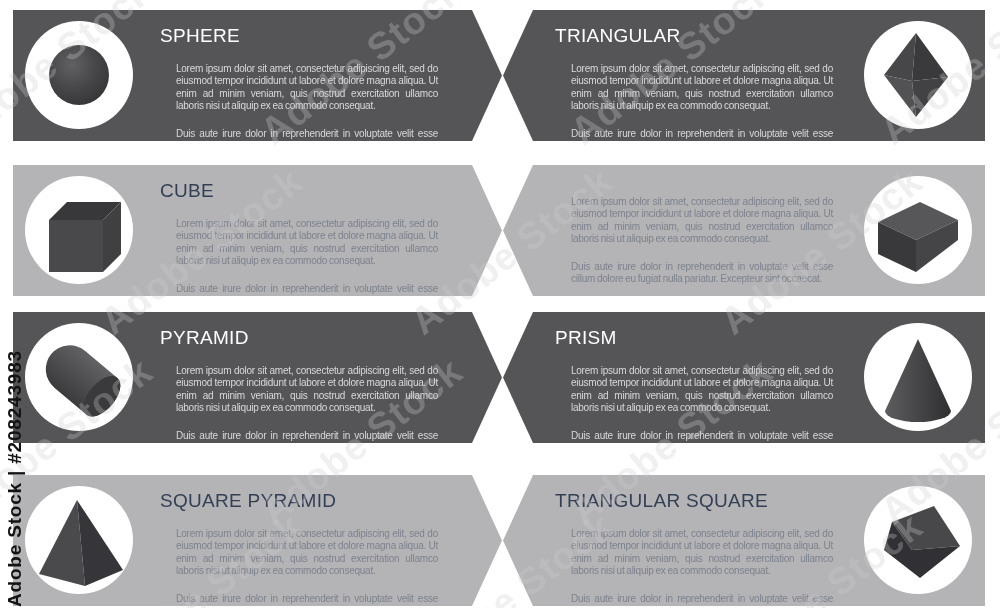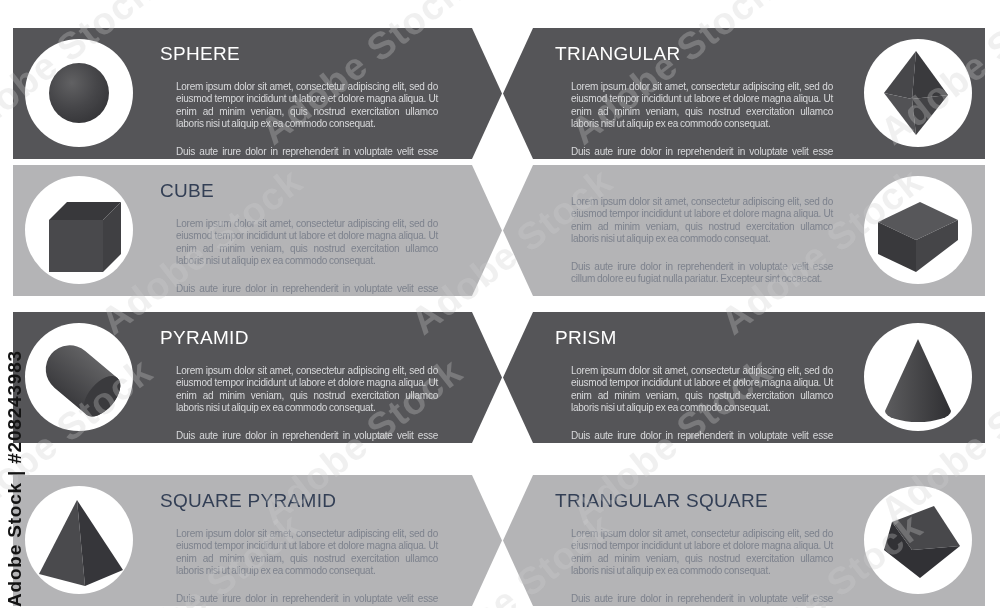--- a/index.html
+++ b/index.html
@@ -8,21 +8,21 @@
     background:#ffffff;font-family:"Liberation Sans",sans-serif;
   }
   
   .panel{position:absolute;height:131px;}
   .panel.left{left:13px;width:489px;
     clip-path:polygon(0 0,calc(100% - 30px) 0,100% 50%,calc(100% - 30px) 100%,0 100%);}
   .panel.right{left:503px;width:482px;
     clip-path:polygon(30px 0,100% 0,100% 100%,30px 100%,0 50%);}
   .panel.dark{background:#555558;}
   .panel.light{background:#b4b4b6;}
-  .r1{top:28px;} .r2{top:165px;} .r3{top:312px;} .r4{top:475px;}
+  .r1{top:10px;} .r2{top:165px;} .r3{top:312px;} .r4{top:475px;}
 
   
   .circle{position:absolute;top:11px;width:108px;height:108px;border-radius:50%;
     background:#ffffff;}
   .panel.left  .circle{left:12px;}
   .panel.right .circle{right:13px;}
   .circle svg{display:block;width:108px;height:108px;}
 
   
   .content{position:absolute;top:15px;width:294px;}

